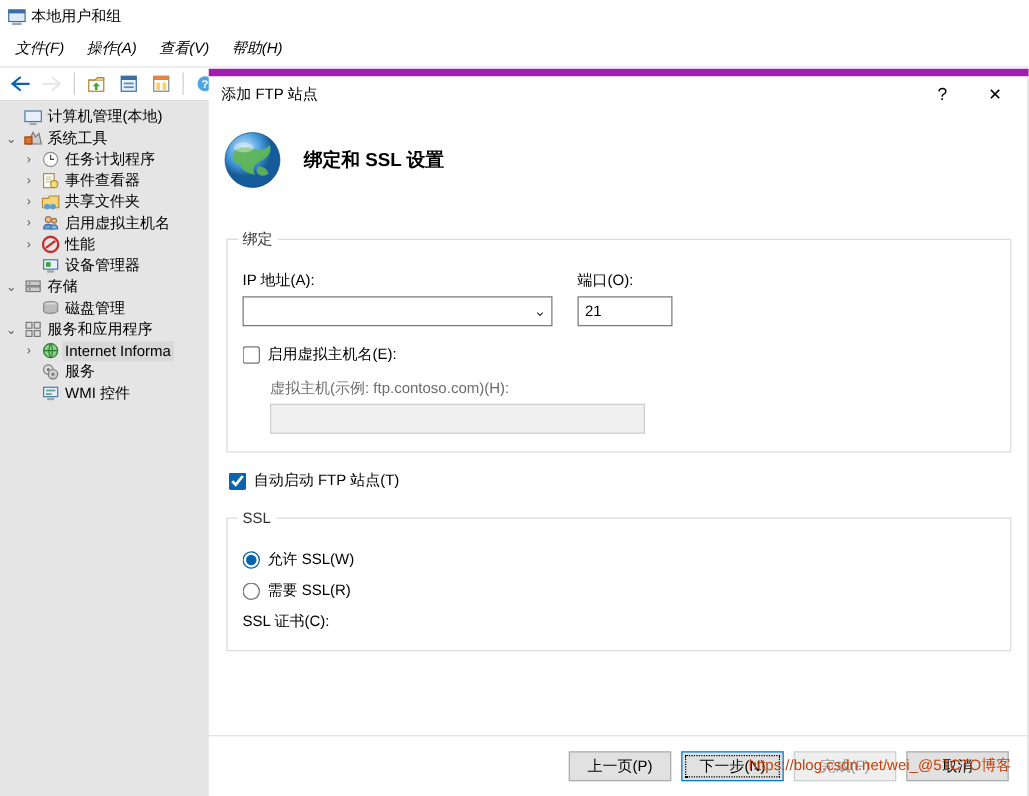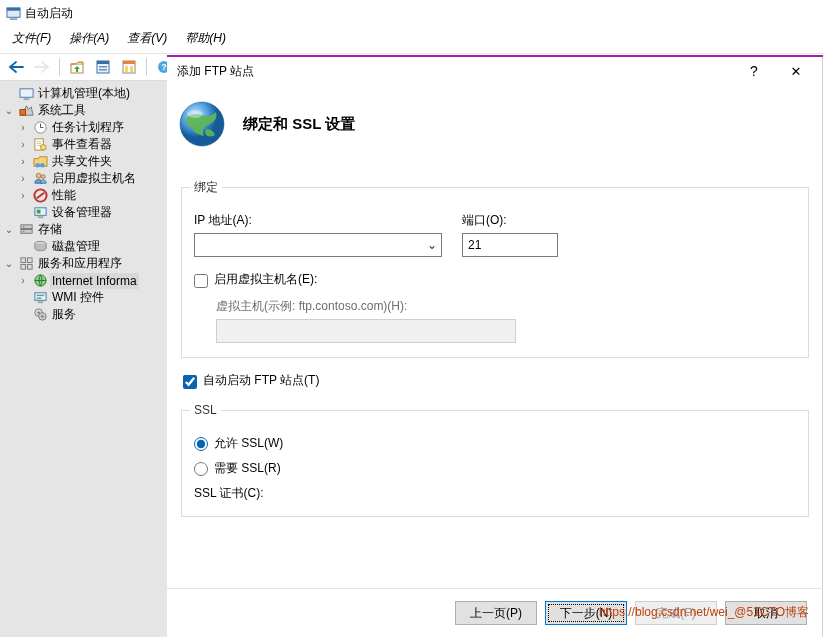--- a/index.html
+++ b/index.html
@@ -22,43 +22,43 @@
     .node { display: flex; align-items: center; height: 17px; gap: 2px; }
     .node .caret { width: 14px; display:inline-flex; justify-content:center; color:#5c5c5c; font-size:10px; }
     .node .caret.none{ visibility:hidden; }
     .node .ic { width:16px; height:16px; display:inline-flex; align-items:center; justify-content:center; }
     .node .lbl { padding:1px 2px; }
     .node.sel .lbl { background:#d8d8d8; }
     .ind1{ padding-left: 0px; } .ind2{ padding-left:14px; }
     .tree .ic svg { width:15px; height:15px; display:block; }
 
     
-    .dialog { position: absolute; left: 167px; top: 55px; width: 656px; height: 582px; background: #fff; border-top: 2px solid #a21caf; box-shadow: -1px 0 0 #d0d0d0 inset; display:flex; flex-direction:column; }
+    .dialog { position: absolute; left: 167px; top: 55px; width: 656px; height: 582px; background: #fff; border-top: 6px solid #a21caf; box-shadow: -1px 0 0 #d0d0d0 inset; display:flex; flex-direction:column; }
     .dlg-title { display:flex; align-items:center; height: 28px; padding: 0 6px 0 10px; font-size:12px; }
     .dlg-title .spacer{ flex:1; }
     .dlg-title .win-btn { width:42px; height:26px; display:inline-flex; align-items:center; justify-content:center; }
     .dlg-title .help-q{ font-size:14px; }
     .dlg-title .close-x::before{ content:"✕"; font-size:13px;}
     .dlg-head { display:flex; align-items:center; gap:16px; padding: 14px 20px 30px 10px; }
     .globe { width:50px; height:50px; position: relative; }
     .dlg-head h1 { font-size:15px; font-weight:600; }
     .dlg-body { flex:1; padding: 0 14px 0 14px; overflow:hidden; }
     fieldset.grp { border:1px solid #dcdcdc; padding: 10px 12px 14px; margin-bottom: 14px; position:relative; }
     fieldset.grp>legend { padding:0 4px; font-size:12px; color:#333; margin-left:-4px;}
     .row { display:flex; gap:20px; align-items:flex-end; margin-top:6px; }
     .fld { display:flex; flex-direction:column; gap:4px;justify-content:flex-end; }
     label.lab { font-size:12px; }
     input[type=text], select { font: inherit; height:24px; border:1px solid #7a7a7a; padding:2px 5px; background:#fff; }
     input[disabled]{ background:#f0f0f0; color:#6d6d6d; border-color:#cfcfcf;}
     select{ padding-right:18px;}
     .ipcombo { position:relative; }
     .ipcombo input { width:248px; padding-right:20px;}
     .ipcombo .arrow { position:absolute; right:1px; top:1px; bottom:1px; width:18px; display:flex; align-items:center; justify-content:center; border-left:0; color:#333; }
-    .port input{ width:96px; }
-    .chkline{ display:flex; align-items:flex-end; gap:6px; margin-top:14px; font-size:12px;}
+    .port input{ width:76px; }
+    .chkline{ display:flex; align-items:center; gap:6px; margin-top:14px; font-size:12px;}
     .chkline.outer{ margin: 0 0 14px 2px; }
     .sub { margin-top:10px; padding-left:22px; color:#6d6d6d; }
     .sub input{ width:300px; margin-top:4px; }
     .radio-item{ display:flex; align-items:center; gap:6px; margin:8px 0; }
     .sslcert-row{ display:flex; gap:14px; align-items:flex-end; margin-top:4px;}
     .sslcert-row select{ width:290px; }
     button.win{ font:inherit; height:24px; min-width:82px; padding:0 12px; background:#e1e1e1; border:1px solid #adadad; }
     button.win:disabled{ color:#9a9a9a; border-color:#cfcfcf; background:#efefef;}
     button.win.default{ border:1px solid #0078d7; outline:1px dotted #000; outline-offset:-4px; }
     .dlg-footer{ display:flex; justify-content:flex-end; gap:8px; padding: 12px 16px; border-top:1px solid #e3e3e3; }
@@ -71,21 +71,21 @@
 
 <div class="main-app">
   <div class="titlebar">
     <span class="titlebar-icon">
       <svg viewBox="0 0 16 16">
           <rect x="1" y="2" width="14" height="10" fill="#dfe9f5" stroke="#3a6ea5"></rect>
           <rect x="1" y="2" width="14" height="3" fill="#3a6ea5"></rect>
           <rect x="4" y="13" width="8" height="2" fill="#9aa7b3"></rect>
         </svg>
     </span>
-    <span class="title-text">自动启动</span>
+    <span class="title-text">本地用户和组</span>
   </div>
   <div class="menubar">
     <span>文件(F)</span>
     <span>操作(A)</span>
     <span>查看(V)</span>
     <span>帮助(H)</span>
   </div>
   <div class="toolbar">
     <span class="tbtn">
         <svg width="16" height="12" viewBox="0 0 16 12">
@@ -283,41 +283,41 @@
                 </svg>
               </span>
               <span class="lbl">Internet Informa</span>
             </div>
           </li>
         <li>
             <div class="node ind2">
               <span class="caret none">›</span>
               <span class="ic">
                 <svg viewBox="0 0 16 16">
+                  <circle cx="6" cy="6" r="4" fill="#ddd" stroke="#777"></circle>
+                  <circle cx="10" cy="10" r="4" fill="#ccc" stroke="#777"></circle>
+                  <circle cx="6" cy="6" r="1.3" fill="#777"></circle>
+                  <circle cx="10" cy="10" r="1.3" fill="#777"></circle>
+                </svg>
+              </span>
+              <span class="lbl">服务</span>
+            </div>
+          </li>
+        <li>
+            <div class="node ind2">
+              <span class="caret none">›</span>
+              <span class="ic">
+                <svg viewBox="0 0 16 16">
                   <rect x="2" y="3" width="12" height="8" fill="#e8f1fb" stroke="#4a77a8"></rect>
                   <rect x="4" y="5" width="8" height="1.5" fill="#5a8"></rect>
                   <rect x="4" y="8" width="5" height="1.5" fill="#5a8"></rect>
                   <rect x="5" y="12" width="6" height="2" fill="#9aa"></rect>
                 </svg>
               </span>
               <span class="lbl">WMI 控件</span>
-            </div>
-          </li>
-        <li>
-            <div class="node ind2">
-              <span class="caret none">›</span>
-              <span class="ic">
-                <svg viewBox="0 0 16 16">
-                  <circle cx="6" cy="6" r="4" fill="#ddd" stroke="#777"></circle>
-                  <circle cx="10" cy="10" r="4" fill="#ccc" stroke="#777"></circle>
-                  <circle cx="6" cy="6" r="1.3" fill="#777"></circle>
-                  <circle cx="10" cy="10" r="1.3" fill="#777"></circle>
-                </svg>
-              </span>
-              <span class="lbl">服务</span>
             </div>
           </li>
       </ul>
     </div>
   </div>
 </div>
 
 <div class="dialog">
   <div class="dlg-title">
     <span>添加 FTP 站点</span>

